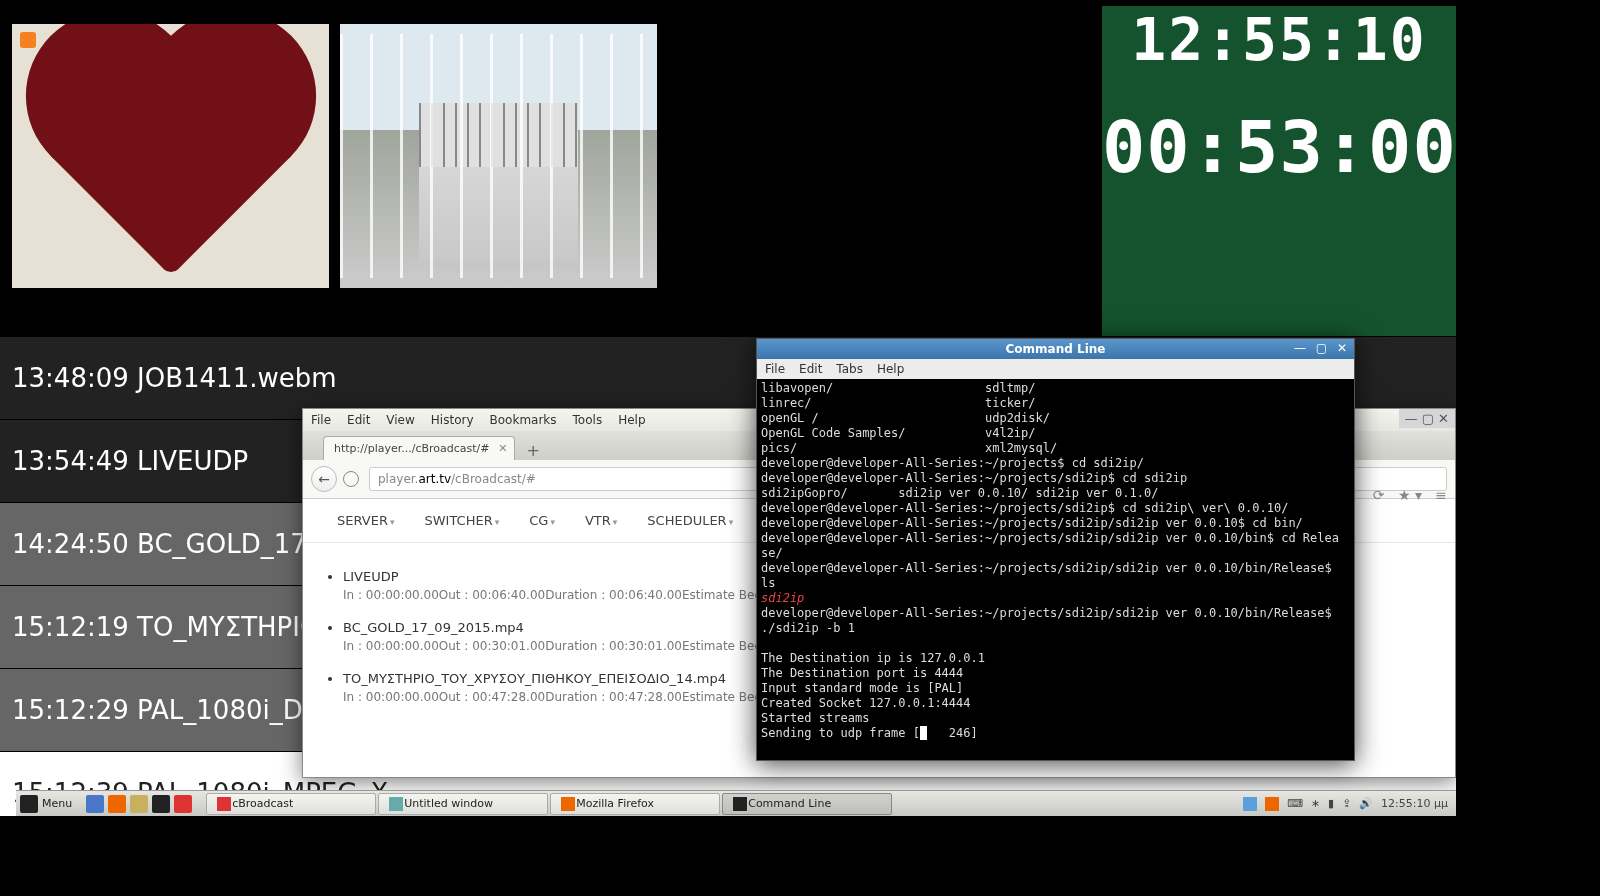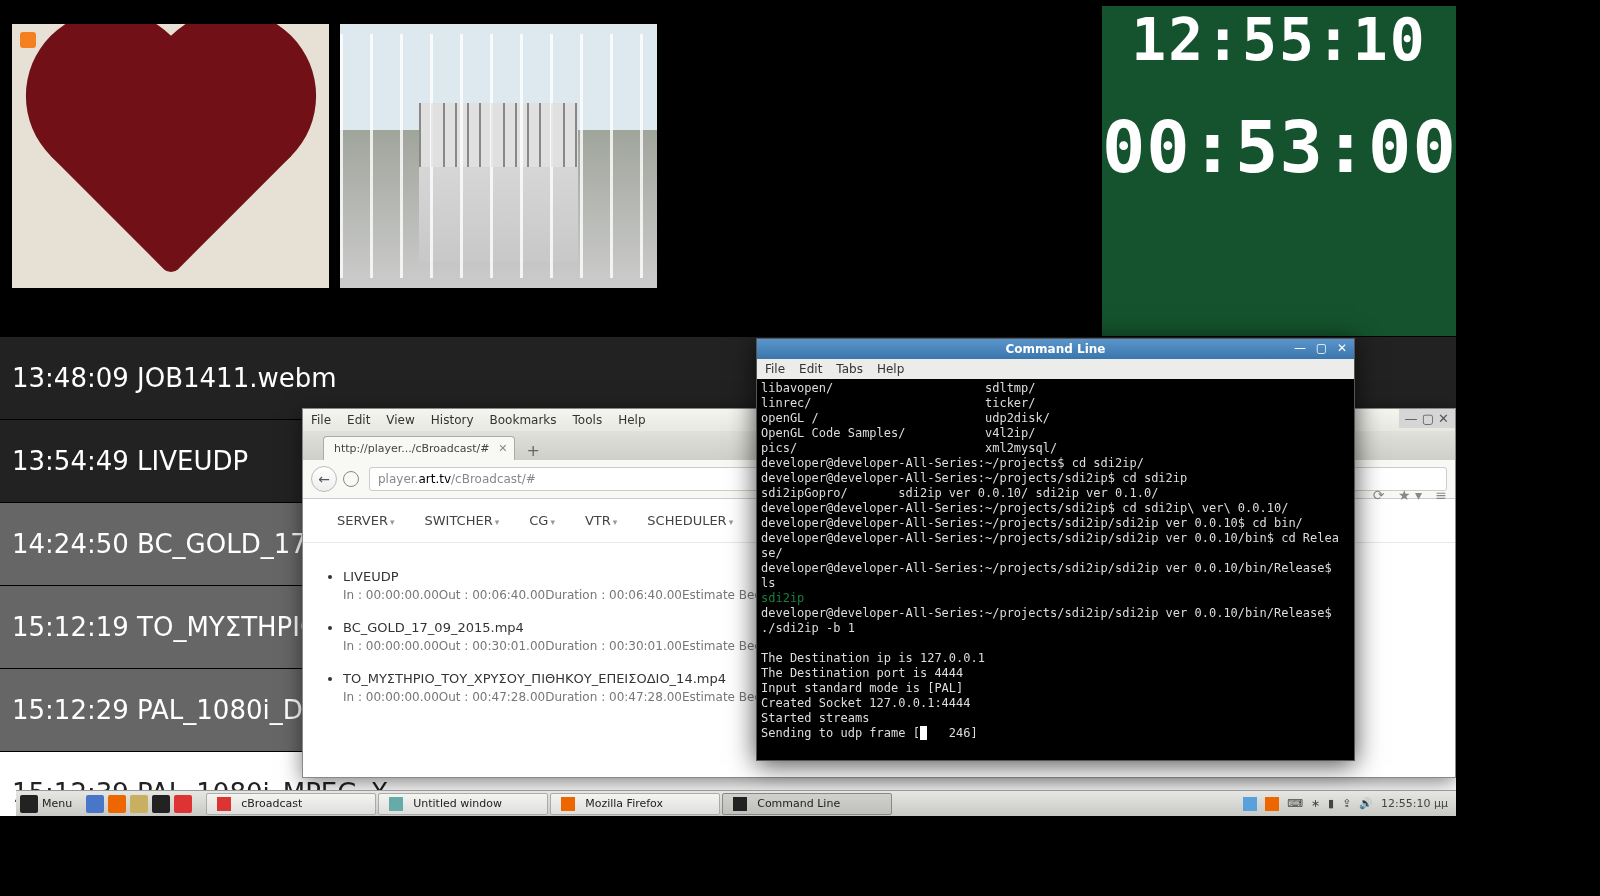--- a/index.html
+++ b/index.html
@@ -62,30 +62,30 @@
   .item-title{color:#333;}
   .item-meta{color:#777; font-size:12px; margin-top:4px;}
   .ff-right-icons{position:absolute;top:78px;right:8px;display:flex;gap:8px;color:#888;font-size:14px;}
   
   
   .term-win { position: absolute; top: 338px; left: 756px; width: 599px; height: 423px; background: #d4d4d0; border:1px solid #555; box-shadow: 0 4px 25px rgba(0,0,0,.7);}
   .term-title { background: linear-gradient(#5a96cc,#3a76ac); color:#fff; font-size:12px; text-align:center; padding:3px; position:relative; font-weight:bold;}
   .term-title .wctl{position:absolute;right:4px;top:2px;font-weight:normal;letter-spacing:3px;}
   .term-menu { background:#ececea; font-size:12px; color:#333; padding:3px 8px; display:flex; gap:14px;}
   .term-body { background:#000; color:#ddd; font: 12px/15px "DejaVu Sans Mono", monospace; padding:2px 4px; height: calc(100% - 40px); overflow:hidden; white-space:pre;}
-  .term-body .g{color:#15803d;}
+  .term-body .g{color:#ef4444;font-style:italic;}
   .term-body .cur{background:#fff;color:#000;}
   
   
   .taskbar { position:absolute; bottom:0; left:16px; right:0; height:26px; background: linear-gradient(#e6e6e3,#c8c8c4); display:flex; align-items:center; font-size:11px; color:#222; border-top:1px solid #999;}
   .tb-menu{display:flex;align-items:center;gap:4px;padding:0 8px 0 4px;}
   .tb-icons{display:flex;gap:4px;padding:0 6px;}
   .tb-ico{width:18px;height:18px;border-radius:2px;}
   .tb-tasks{display:flex;gap:2px;flex:1;margin-left:8px;}
-  .tb-task{background:linear-gradient(#f4f4f0,#dedede);border:1px solid #aaa;border-radius:2px;padding:3px 10px;display:flex;align-items:center;gap:10px;min-width:170px;}
+  .tb-task{background:linear-gradient(#f4f4f0,#dedede);border:1px solid #aaa;border-radius:2px;padding:3px 10px;display:flex;align-items:center;gap:1px;min-width:170px;}
   .tb-task.active{background:linear-gradient(#d0d0cc,#bfbfbb);border-color:#888;}
   .tb-tray{display:flex;gap:8px;align-items:center;padding:0 8px;color:#444;font-size:11px;}
   .tb-clock{font-size:11px;}
   .mini{width:14px;height:14px;}
 </style>
 </head>
 <body>
 
 <div class="top-monitor">
   <div class="win-controls-sm">— ▢ ✕</div>

